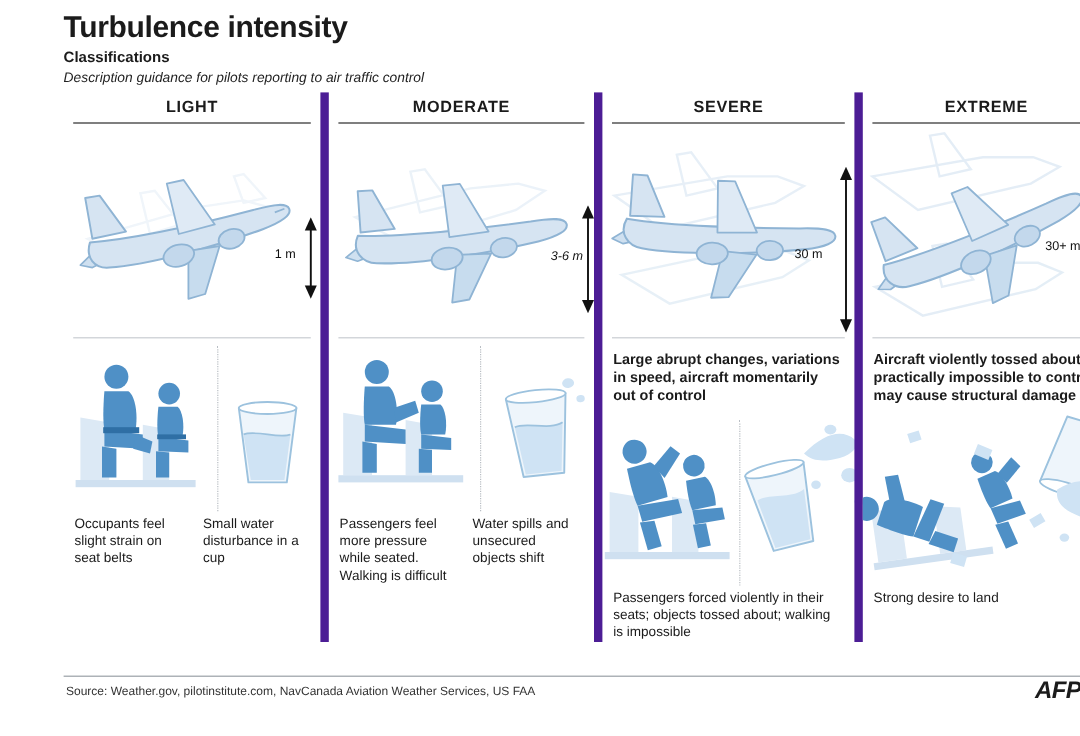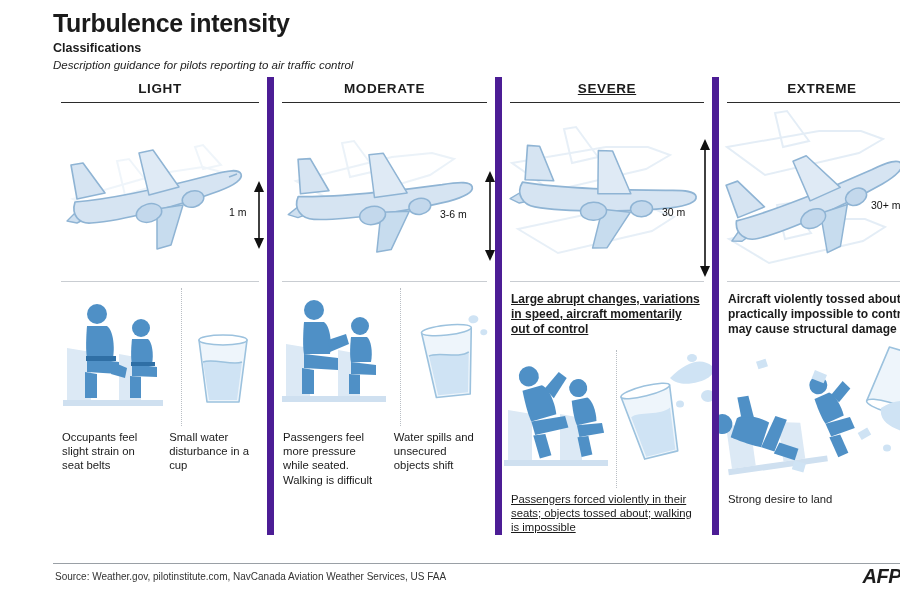--- a/index.html
+++ b/index.html
@@ -56,21 +56,21 @@
   }
   .col {
     position: relative;
     box-sizing: border-box;
   }
   .col + .col {
     border-left: 7px solid #4c1d95;
   }
   .c-light    { width: 214px; }
   .c-moderate { width: 228px; }
-  .c-severe   { width: 217px; text-decoration: underline; }
+  .c-severe   { width: 217px; }
   .c-extreme  { width: 213px; }
 
   .col-head {
     text-align: center;
     font-size: 13.5px;
     font-weight: bold;
     letter-spacing: 0.6px;
     padding: 4px 0 6px 0;
   }
   .head-rule {
@@ -306,21 +306,21 @@
             <path d="M108 110 L108 150 L122 146 L136 106 Z" fill="#c7dcee" stroke="#8fb4d4" stroke-width="1.5" stroke-linejoin="round"></path>
             <ellipse cx="100" cy="114" rx="13" ry="9" transform="rotate(-16 100 114)" fill="#c3d8ec" stroke="#8fb4d4" stroke-width="1.5"></ellipse>
             <ellipse cx="146" cy="100" rx="11" ry="8" transform="rotate(-16 146 100)" fill="#c3d8ec" stroke="#8fb4d4" stroke-width="1.5"></ellipse>
           </g>
         </svg>
         <svg width="40" height="92" viewBox="0 0 40 92" style="left:196px; top:68px;">
           <line x1="20" y1="8" x2="20" y2="82" stroke="#111" stroke-width="1.6"></line>
           <polygon points="20,0 15,11 25,11" fill="#111"></polygon>
           <polygon points="20,90 15,79 25,79" fill="#111"></polygon>
         </svg>
-        <span class="arrow-label" style="left:166px; top:105px;">3-6 m</span>
+        <span class="arrow-label" style="left:185px; top:105px;font-style:italic;">3-6 m</span>
       </div>
 
       <div class="desc-rule"></div>
 
       <div class="scene">
         <svg width="228" height="148" viewBox="0 0 228 148">
           <path d="M12 62 L12 114 L36 114 L36 66 Z" fill="#dce9f5"></path>
           <path d="M64 68 L64 114 L86 114 L86 72 Z" fill="#dce9f5"></path>
           <rect x="8" y="114" width="104" height="6" fill="#cfe0f0"></rect>
           <g fill="#4f90c6">

